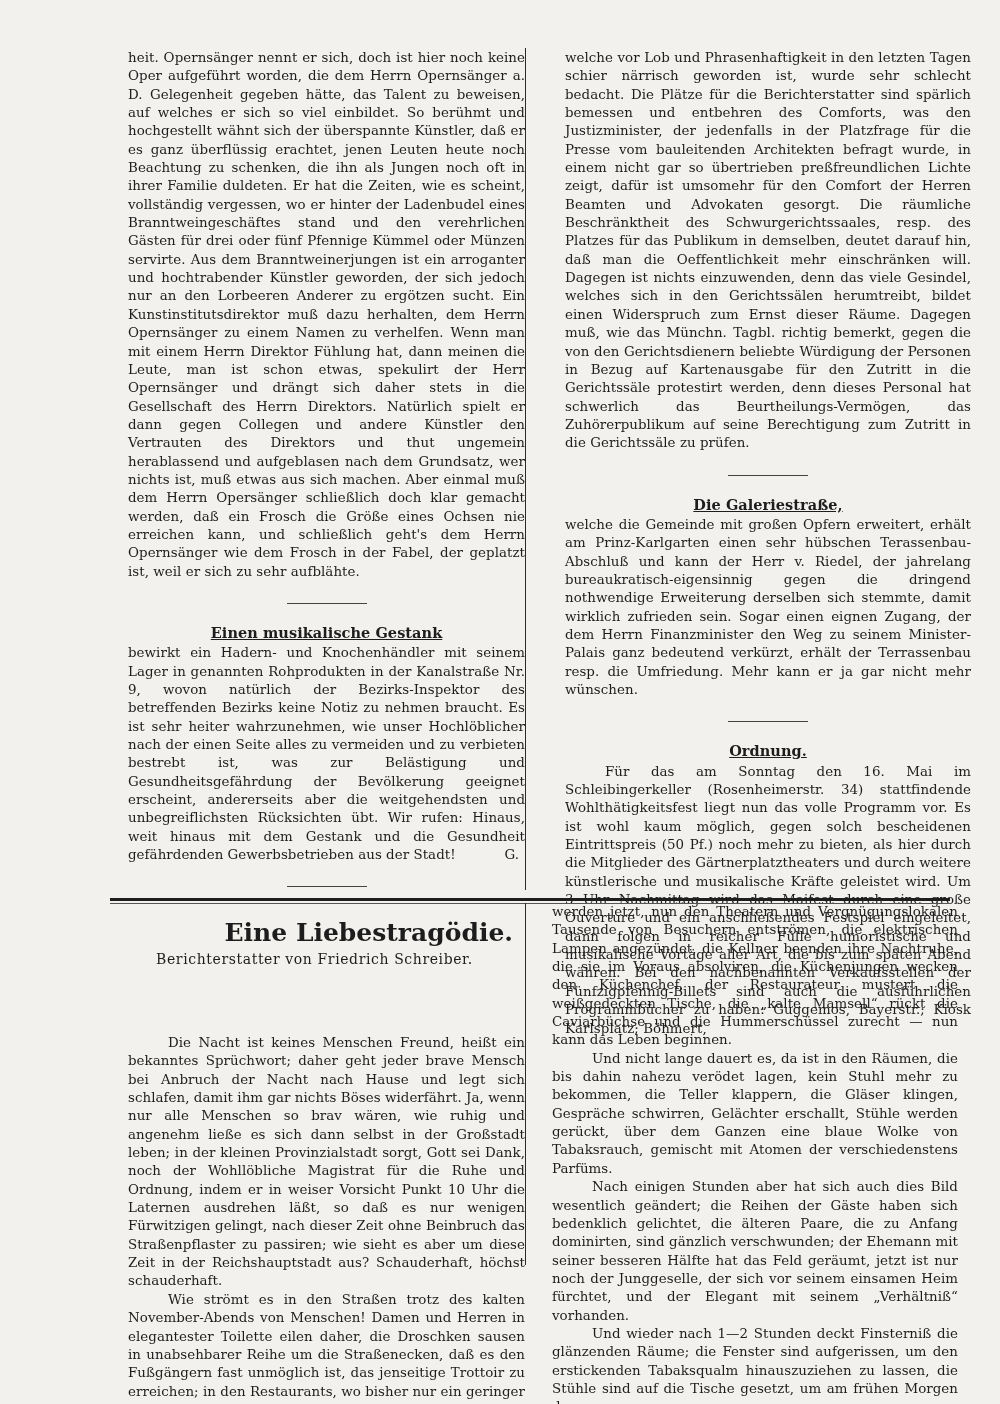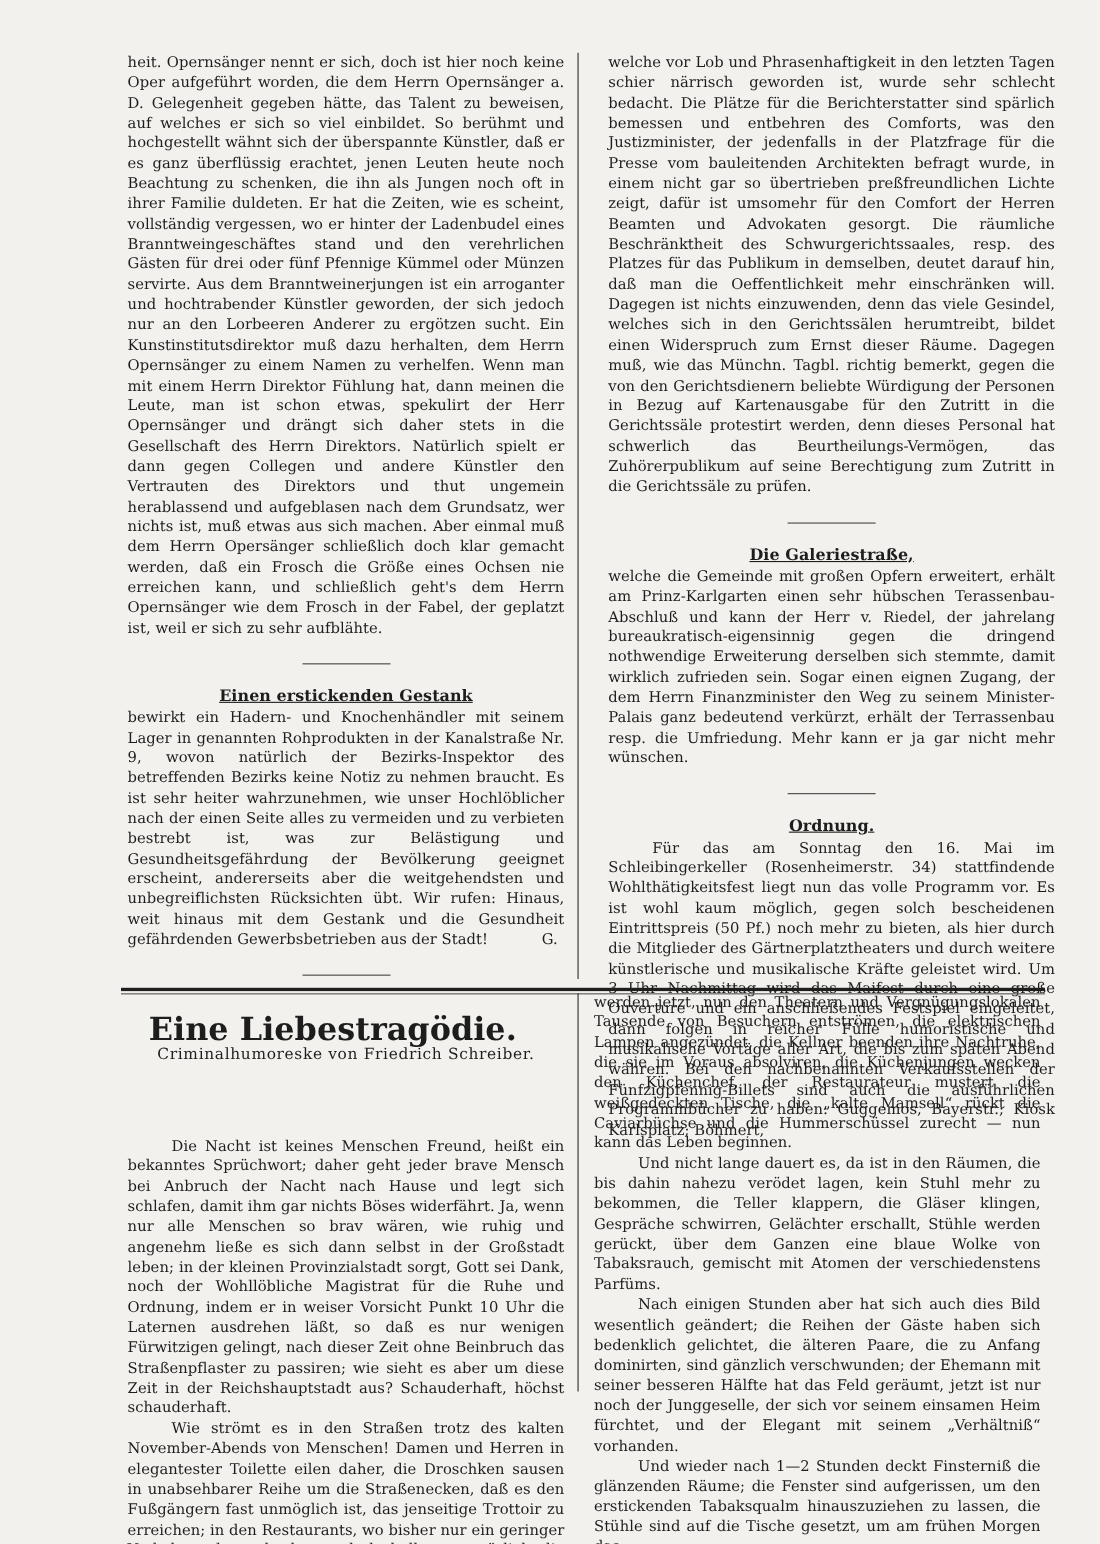--- a/index.html
+++ b/index.html
@@ -11,20 +11,21 @@
       position: relative;
       overflow: hidden;
     }
     .page { position: absolute; left: 0; top: 0; width: 1000px; height: 1404px; }
     .col {
       position: absolute;
       font-size: 13.4px;
       line-height: 18.35px;
       text-align: justify;
       letter-spacing: 0.05px;
+      margin-left: 12px;
     }
     .col p { margin: 0; }
     .col p.indent { text-indent: 40px; }
     .col-left-top { left: 116px; top: 49px; width: 397px; }
     .col-right-top { left: 553px; top: 49px; width: 406px; }
     .col-left-bottom { left: 116px; top: 1034px; width: 397px; }
     .col-right-bottom { left: 540px; top: 903px; width: 406px; }
     .vrule-top {
       position: absolute; left: 525px; top: 48px; width: 1px; height: 842px; background: #2a2a2a;
     }
@@ -39,39 +40,39 @@
     }
     .sep {
       width: 80px; height: 1px; background: #444; margin: 14px auto 18px auto;
     }
     .heading {
       text-align: center; font-weight: bold; font-size: 14.5px; margin: 20px 0 2px 0;
       font-family: "DejaVu Serif", serif;
       text-decoration: underline;
     }
     .title-big {
-      position: absolute; left: 104px; top: 918px; width: 397px; text-align: center;
-      font-size: 29px; font-weight: bold; font-family: "DejaVu Serif", serif;
+      position: absolute; left: 116px; top: 918px; width: 397px; text-align: right;
+      font-size: 25px; font-weight: bold; font-family: "DejaVu Serif", serif;
     }
     .subtitle {
       position: absolute; left: 116px; top: 951px; width: 397px; text-align: center;
       font-size: 14px; letter-spacing: 0.6px;
     }
     .sig { float: right; padding-right: 6px; }
   </style>
 </head>
 <body>
 
 <div class="page">
 
   <div class="col col-left-top">
     <p>heit. Opernsänger nennt er sich, doch ist hier noch keine Oper aufgeführt worden, die dem Herrn Opernsänger a. D. Gelegenheit gegeben hätte, das Talent zu beweisen, auf welches er sich so viel einbildet. So berühmt und hochgestellt wähnt sich der überspannte Künstler, daß er es ganz überflüssig erachtet, jenen Leuten heute noch Beachtung zu schenken, die ihn als Jungen noch oft in ihrer Familie duldeten. Er hat die Zeiten, wie es scheint, vollständig vergessen, wo er hinter der Ladenbudel eines Branntweingeschäftes stand und den verehrlichen Gästen für drei oder fünf Pfennige Kümmel oder Münzen servirte. Aus dem Branntweinerjungen ist ein arroganter und hochtrabender Künstler geworden, der sich jedoch nur an den Lorbeeren Anderer zu ergötzen sucht. Ein Kunstinstitutsdirektor muß dazu herhalten, dem Herrn Opernsänger zu einem Namen zu verhelfen. Wenn man mit einem Herrn Direktor Fühlung hat, dann meinen die Leute, man ist schon etwas, spekulirt der Herr Opernsänger und drängt sich daher stets in die Gesellschaft des Herrn Direktors. Natürlich spielt er dann gegen Collegen und andere Künstler den Vertrauten des Direktors und thut ungemein herablassend und aufgeblasen nach dem Grundsatz, wer nichts ist, muß etwas aus sich machen. Aber einmal muß dem Herrn Opersänger schließlich doch klar gemacht werden, daß ein Frosch die Größe eines Ochsen nie erreichen kann, und schließlich geht's dem Herrn Opernsänger wie dem Frosch in der Fabel, der geplatzt ist, weil er sich zu sehr aufblähte.</p>
 
     <div class="sep" style="margin-top:22px;"></div>
-    <div class="heading">Einen erstickenden Gestank</div>
+    <div class="heading">Einen musikalische Gestank</div>
     <p>
       <span>bewirkt ein Hadern- und Knochenhändler mit seinem Lager in genannten Rohprodukten in der Kanalstraße Nr. 9, wovon natürlich der Bezirks-Inspektor des betreffenden Bezirks keine Notiz zu nehmen braucht. Es ist sehr heiter wahrzunehmen, wie unser Hochlöblicher nach der einen Seite alles zu vermeiden und zu verbieten bestrebt ist, was zur Belästigung und Gesundheitsgefährdung der Bevölkerung geeignet erscheint, andererseits aber die weitgehendsten und unbegreiflichsten Rücksichten übt. Wir rufen: Hinaus, weit hinaus mit dem Gestank und die Gesundheit gefährdenden Gewerbsbetrieben aus der Stadt!</span>
       <span class="sig">G.</span>
     </p>
 
     <div class="sep" style="margin-top:22px;"></div>
   </div>
 
   <div class="vrule-top"></div>
 
@@ -84,21 +85,21 @@
 
     <div class="sep" style="margin-top:22px;"></div>
     <div class="heading">Ordnung.</div>
     <p class="indent">Für das am Sonntag den 16. Mai im Schleibingerkeller (Rosenheimerstr. 34) stattfindende Wohlthätigkeitsfest liegt nun das volle Programm vor. Es ist wohl kaum möglich, gegen solch bescheidenen Eintrittspreis (50 Pf.) noch mehr zu bieten, als hier durch die Mitglieder des Gärtnerplatztheaters und durch weitere künstlerische und musikalische Kräfte geleistet wird. Um 3 Uhr Nachmittag wird das Maifest durch eine große Ouverture und ein anschließendes Festspiel eingeleitet, dann folgen in reicher Fülle humoristische und musikalische Vortäge aller Art, die bis zum späten Abend währen. Bei den nachbenannten Verkaufsstellen der Fünfzigpfennig-Billets sind auch die ausführlichen Programmbücher zu haben: Guggemos, Bayerstr.; Kiosk Karlsplatz; Böhmert,</p>
   </div>
 
   <div class="hrule-thick"></div>
   <div class="hrule-thin"></div>
 
   <div class="title-big">Eine Liebestragödie.</div>
-  <div class="subtitle">Criminalhumoreske von Friedrich Schreiber.</div>
+  <div class="subtitle">Berichterstatter von Friedrich Schreiber.</div>
 
   <div class="col col-left-bottom">
     <p class="indent">Die Nacht ist keines Menschen Freund, heißt ein bekanntes Sprüchwort; daher geht jeder brave Mensch bei Anbruch der Nacht nach Hause und legt sich schlafen, damit ihm gar nichts Böses widerfährt. Ja, wenn nur alle Menschen so brav wären, wie ruhig und angenehm ließe es sich dann selbst in der Großstadt leben; in der kleinen Provinzialstadt sorgt, Gott sei Dank, noch der Wohllöbliche Magistrat für die Ruhe und Ordnung, indem er in weiser Vorsicht Punkt 10 Uhr die Laternen ausdrehen läßt, so daß es nur wenigen Fürwitzigen gelingt, nach dieser Zeit ohne Beinbruch das Straßenpflaster zu passiren; wie sieht es aber um diese Zeit in der Reichshauptstadt aus? Schauderhaft, höchst schauderhaft.</p>
     <p class="indent">Wie strömt es in den Straßen trotz des kalten November-Abends von Menschen! Damen und Herren in elegantester Toilette eilen daher, die Droschken sausen in unabsehbarer Reihe um die Straßenecken, daß es den Fußgängern fast unmöglich ist, das jenseitige Trottoir zu erreichen; in den Restaurants, wo bisher nur ein geringer Verkehr geherrscht hat und deshalb nur spärlich die Gasflammen brannten,</p>
   </div>
 
   <div class="vrule-bottom"></div>
 
   <div class="col col-right-bottom">
     <p>werden jetzt, nun den Theatern und Vergnügungslokalen Tausende von Besuchern entströmen, die elektrischen Lampen angezündet, die Kellner beenden ihre Nachtruhe, die sie im Voraus absolviren, die Küchenjungen wecken den Küchenchef, der Restaurateur mustert die weißgedeckten Tische, die „kalte Mamsell“ rückt die Caviarbüchse und die Hummerschüssel zurecht — nun kann das Leben beginnen.</p>

